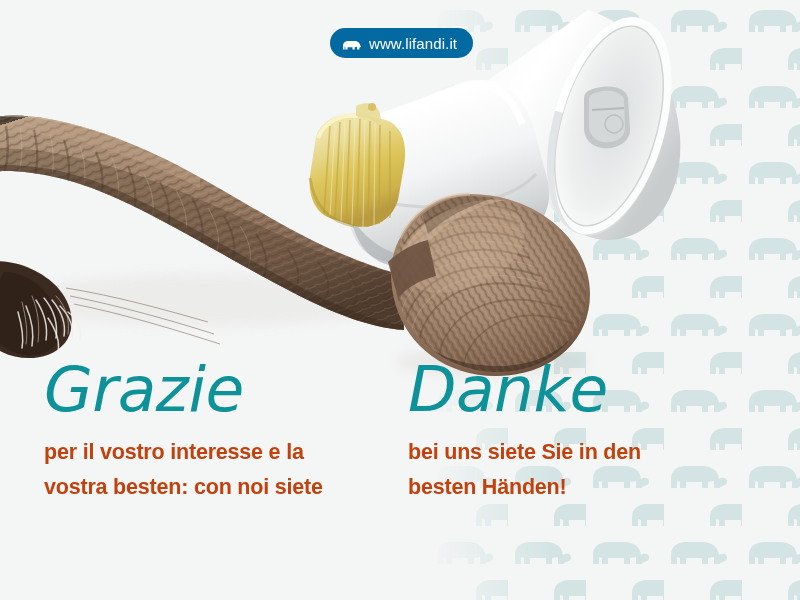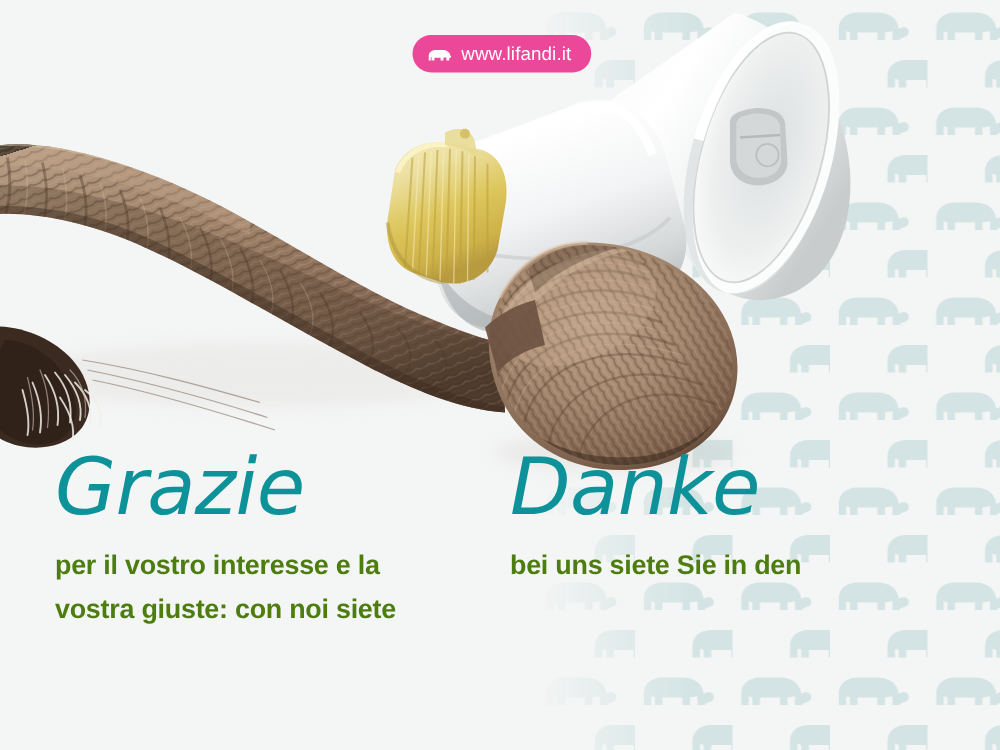--- a/index.html
+++ b/index.html
@@ -23,39 +23,39 @@
 
   
   .photo{position:absolute;left:0;top:0;width:700px;height:390px;}
   .photo svg{display:block;}
 
   
   .badge{
     position:absolute;left:330px;top:28px;height:30px;
     display:flex;align-items:center;gap:8px;
     padding:0 16px 0 12px;border-radius:15px;
-    background:#ec4899;color:#ffffff;
+    background:#0369a1;color:#ffffff;
     font-size:15px;letter-spacing:.1px;white-space:nowrap;
   }
   .badge .el-ico{width:19px;height:15px;display:block;flex:none;}
 
   
   .col{position:absolute;}
   .col.it{left:44px;top:355px;width:330px;}
   .col.de{left:408px;top:355px;width:390px;}
 
   .headline{
     font-size:63px;line-height:70px;color:#0d9299;
     font-weight:400;letter-spacing:-0.5px;margin:0;
     font-family:"DejaVu Sans","Liberation Sans",sans-serif;
     white-space:nowrap;
     font-style:italic;
   }
   .body{
-    margin:10px 0 0 0;color:#4d7c0f;
+    margin:10px 0 0 0;color:#c2410c;
     font-size:21.5px;line-height:35px;font-weight:700;
     font-family:"Liberation Sans",sans-serif;
     letter-spacing:-0.2px;
   }
   .body .ln{display:block;white-space:nowrap;}
 </style>
 </head>
 <body>
 
 <div class="stage">
@@ -377,24 +377,25 @@
                  L8 20 L8 29 Z" fill="#ffffff"></path>
       </svg>
     </span>
     <span>www.lifandi.it</span>
   </div>
 
   <div class="col it">
     <div class="headline">Grazie</div>
     <div class="body">
       <span class="ln">per il vostro interesse e la</span>
-      <span class="ln">vostra giuste: con noi siete</span>
+      <span class="ln">vostra besten: con noi siete</span>
     </div>
   </div>
 
   <div class="col de">
     <div class="headline">Danke</div>
     <div class="body">
       <span class="ln">bei uns siete Sie in den</span>
+      <span class="ln">besten Händen!</span>
     </div>
   </div>
 
 </div>
 
 </body></html>

